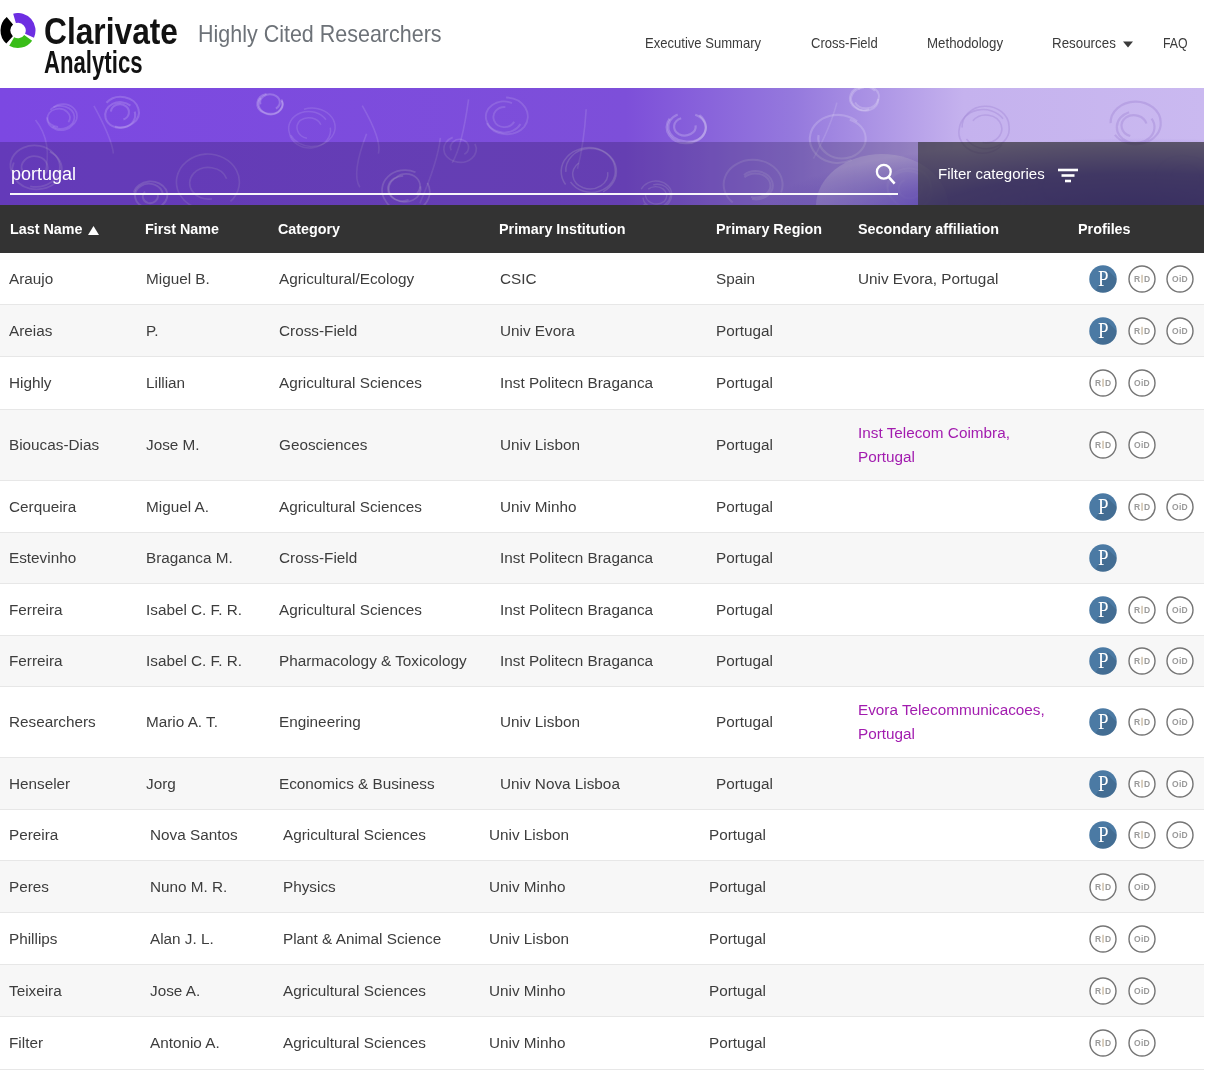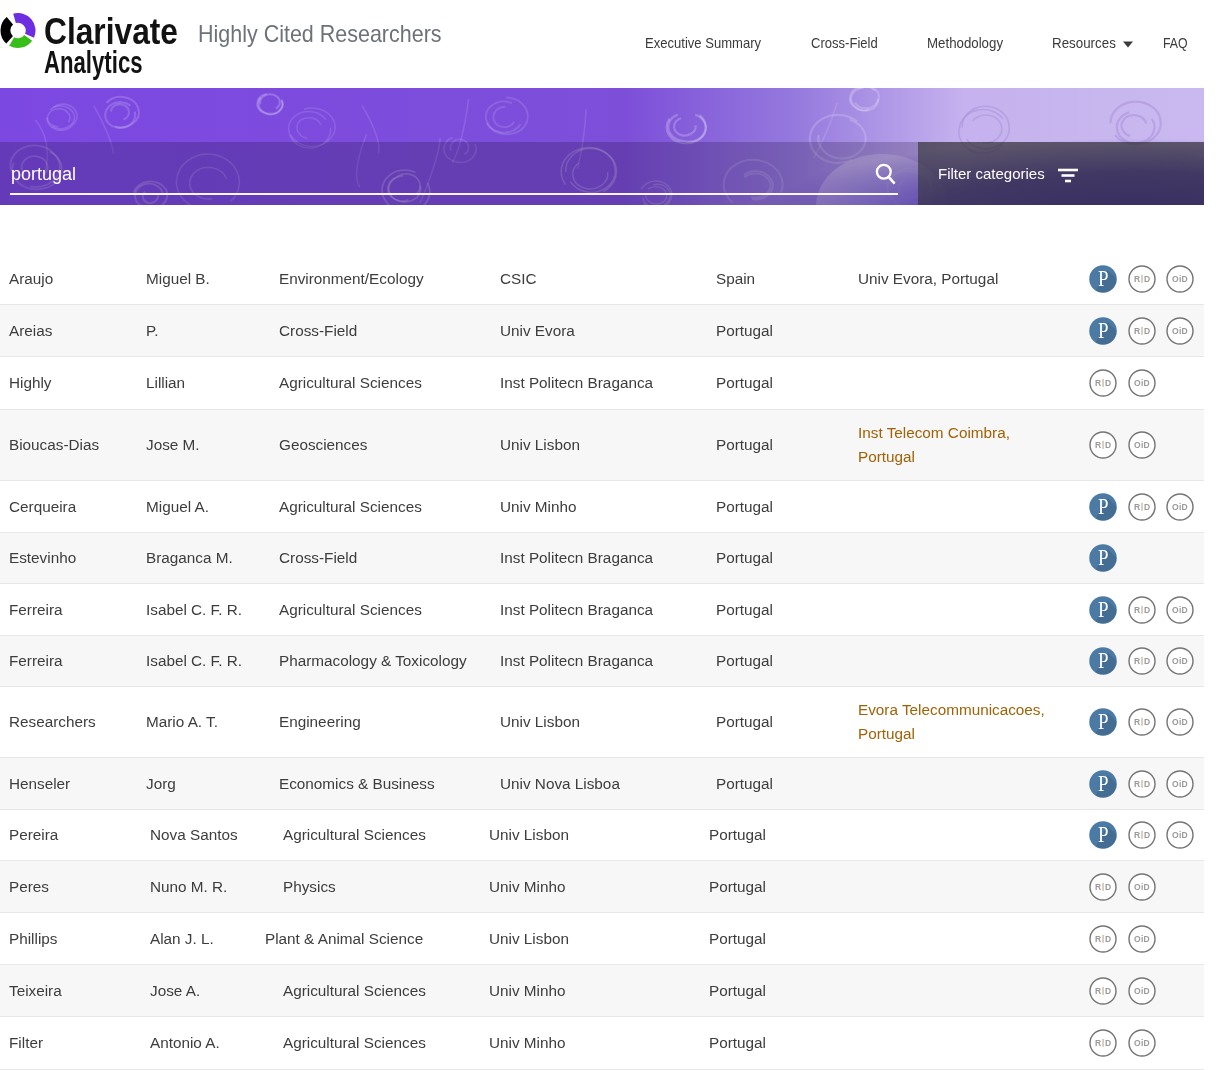--- a/index.html
+++ b/index.html
@@ -27,21 +27,21 @@
   #filtertext { position:absolute; left:938px; top:77px; color:#fff; font-size:15px; }
 
   
   #thead { position:absolute; left:0; top:205px; width:1204px; height:48px; background:#333; }
   .th { position:absolute; top:0; height:48px; line-height:48px; color:#fff; font-size:15px; font-weight:bold;
         transform:scaleX(.955); transform-origin:0 50%; white-space:pre; }
   #rows { position:absolute; left:0; top:253px; width:1204px; }
   .row { position:relative; width:1204px; border-bottom:1px solid #e7e7e7; }
   .row.g { background:#f7f7f7;text-decoration:underline; }
   .cell { position:absolute; color:#3d3d3d; font-size:15.3px; top:50%; transform:translateY(-50%); white-space:pre; }
-  .cell2 { position:absolute; color:#a16207; font-size:15.3px; line-height:24px; top:50%; transform:translateY(-50%); white-space:pre; }
+  .cell2 { position:absolute; color:#a21caf; font-size:15.3px; line-height:24px; top:50%; transform:translateY(-50%); white-space:pre; }
   .icons { position:absolute; left:1089px; top:50%; transform:translateY(-50%); height:28px; display:flex; gap:10.5px; }
 </style>
 </head>
 <body>
 <div id="page">
 
   <div id="hdr">
     <svg class="abs" style="left:-1.5px;top:13px" width="38" height="36" viewBox="0 0 38 36">
       <g fill="none" stroke-linecap="butt">
         <path d="M 10.57 26.86 A 12.6 12.6 0 0 1 10.90 7.85" stroke="#000" stroke-width="9.8"></path>
@@ -205,26 +205,38 @@
       <line x1="16.6" y1="15.8" x2="22.6" y2="22.6" stroke="#fff" stroke-width="2.6"></line>
     </svg>
     <div id="filtertext">Filter categories</div>
     <svg class="abs" style="left:1056px;top:80px" width="24" height="16" viewBox="0 0 24 16">
       <line x1="2" y1="2" x2="22" y2="2" stroke="#fff" stroke-width="2.6"></line>
       <line x1="5.5" y1="7.5" x2="18.5" y2="7.5" stroke="#fff" stroke-width="2.6"></line>
       <line x1="9" y1="13" x2="15" y2="13" stroke="#fff" stroke-width="2.6"></line>
     </svg>
   </div>
 
+  <div id="thead">
+    <span class="th" style="left:10px">Last Name</span>
+    <svg class="abs" style="left:88px;top:21px" width="11" height="9">
+        <path d="M5.5 0 L11 9 L0 9 Z" fill="#fff"></path>
+      </svg>
+    <span class="th" style="left:145px">First Name</span>
+    <span class="th" style="left:278px">Category</span>
+    <span class="th" style="left:499px">Primary Institution</span>
+    <span class="th" style="left:716px">Primary Region</span>
+    <span class="th" style="left:858px">Secondary affiliation</span>
+    <span class="th" style="left:1078px">Profiles</span>
+  </div>
 
   <div id="rows">
 <div class="row" style="height:52px">
         <span class="cell" style="left:9px">Araujo</span>
         <span class="cell" style="left:146px">Miguel B.</span>
-        <span class="cell" style="left:279px">Environment/Ecology</span>
+        <span class="cell" style="left:279px">Agricultural/Ecology</span>
         <span class="cell" style="left:500px">CSIC</span>
         <span class="cell" style="left:716px">Spain</span>
         <span class="cell" style="left:858px">Univ Evora, Portugal</span>
         <div class="icons">
           <svg width="28" height="28" viewBox="0 0 28 28" style="flex:0 0 auto">
   <defs>
               <clipPath id="ccl0">
                 <circle cx="14" cy="14" r="13.75"></circle>
               </clipPath>
             </defs>
@@ -523,21 +535,21 @@
 </svg>
           <svg width="28" height="28" viewBox="0 0 28 28" style="flex:0 0 auto">
   <circle cx="14" cy="14" r="13" fill="#fff" stroke="#757575" stroke-width="1.4"></circle>
   <text x="14" y="17" text-anchor="middle" font-family="Liberation Sans, sans-serif" font-weight="bold" font-size="8.5" fill="#9a9a9a" letter-spacing="0.3">OiD</text>
 </svg>
         </div>
       </div>
 <div class="row" style="height:52px">
         <span class="cell" style="left:9px">Phillips</span>
         <span class="cell" style="left:150px">Alan J. L.</span>
-        <span class="cell" style="left:265px">Plant &amp; Animal Science</span>
+        <span class="cell" style="left:283px">Plant &amp; Animal Science</span>
         <span class="cell" style="left:489px">Univ Lisbon</span>
         <span class="cell" style="left:709px">Portugal</span>
         <div class="icons">
           <svg width="28" height="28" viewBox="0 0 28 28" style="flex:0 0 auto">
   <circle cx="14" cy="14" r="13" fill="#fff" stroke="#757575" stroke-width="1.4"></circle>
   <text x="9" y="17" text-anchor="middle" font-family="Liberation Sans, sans-serif" font-weight="bold" font-size="8.5" fill="#9a9a9a">R</text>
   <rect x="13.1" y="9.8" width="1.9" height="8" fill="#d9cdbb"></rect>
   <text x="19" y="17" text-anchor="middle" font-family="Liberation Sans, sans-serif" font-weight="bold" font-size="8.5" fill="#9a9a9a">D</text>
 </svg>
           <svg width="28" height="28" viewBox="0 0 28 28" style="flex:0 0 auto">

